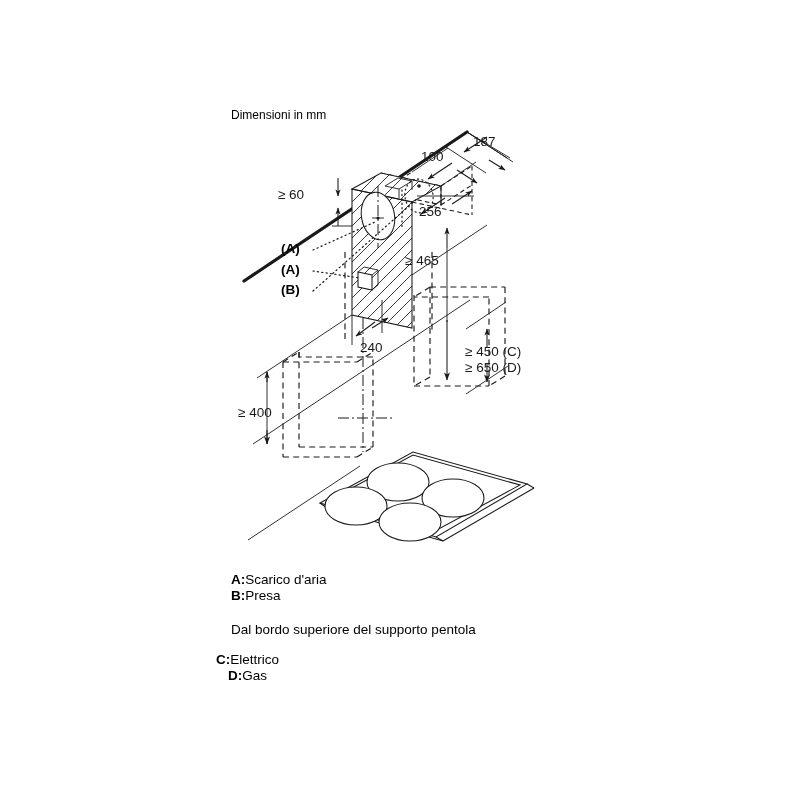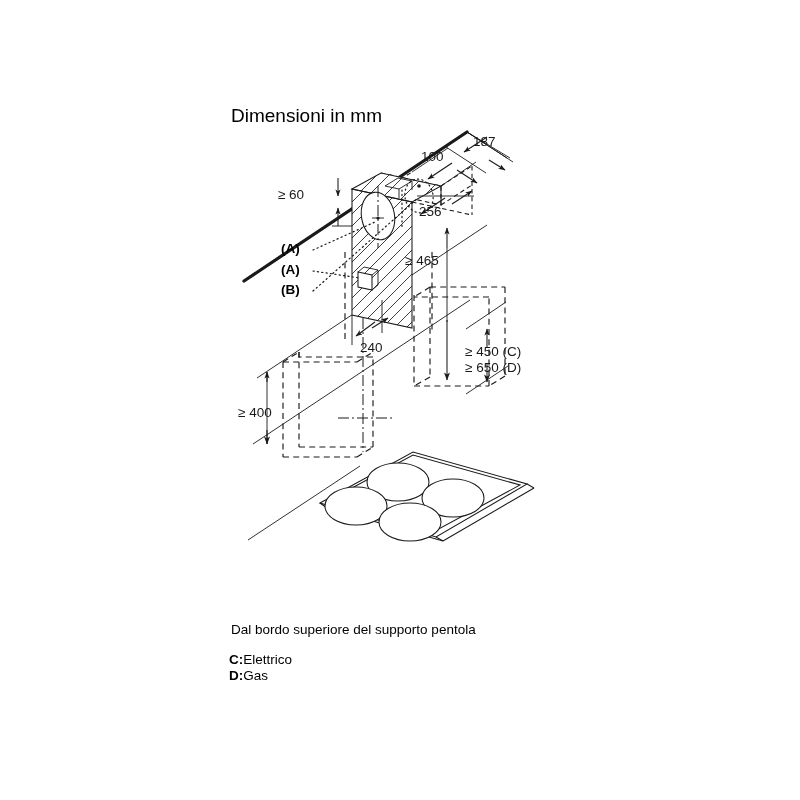--- a/index.html
+++ b/index.html
@@ -286,31 +286,39 @@
 
       <ellipse class="ln thin white-fill" cx="398" cy="482" rx="31" ry="19"></ellipse>
       <ellipse class="ln thin white-fill" cx="356" cy="506" rx="31" ry="19"></ellipse>
       <ellipse class="ln thin white-fill" cx="453" cy="498" rx="31" ry="19"></ellipse>
       <ellipse class="ln thin white-fill" cx="410" cy="522" rx="31" ry="19"></ellipse>
     </g>
 
   </svg>
 
   <div style="position:absolute; left:231px; top:105px;">
-    <span style="font-size:19px;margin-top:29px;">Dimensioni in mm</span>
+    <span style="font-size:12px;margin-top:29px;">Dimensioni in mm</span>
   </div>
 
   <div style="position:absolute; left:281px; top:241px; font-weight:bold; font-size:13.5px;">(A)</div>
   <div style="position:absolute; left:281px; top:262px; font-weight:bold; font-size:13.5px;">(A)</div>
   <div style="position:absolute; left:281px; top:282px; font-weight:bold; font-size:13.5px;">(B)</div>
 
+  <div style="position:absolute; left:231px; top:572px; font-size:13.5px; line-height:16px;">
+    <div>
+      <span style="font-weight:bold;">A:</span><span>Scarico d'aria</span>
+    </div>
+    <div>
+      <span style="font-weight:bold;">B:</span><span>Presa</span>
+    </div>
+  </div>
 
   <div style="position:absolute; left:231px; top:622px; font-size:13.5px;text-align:right;">Dal bordo superiore del supporto pentola</div>
 
-  <div style="position:absolute; left:229px; top:652px; font-size:13.5px; line-height:16px;">
+  <div style="position:absolute; left:216px; top:652px; font-size:13.5px; line-height:16px;text-align:center;">
     <div>
       <span style="font-weight:bold;">C:</span><span>Elettrico</span>
     </div>
     <div>
       <span style="font-weight:bold;">D:</span><span>Gas</span>
     </div>
   </div>
 
 </div>
 

